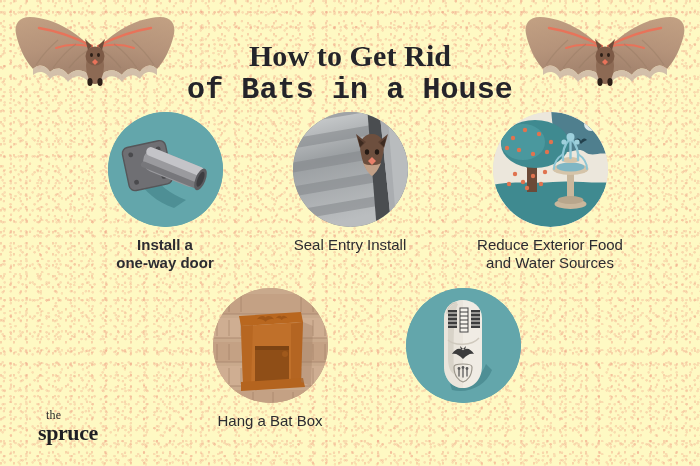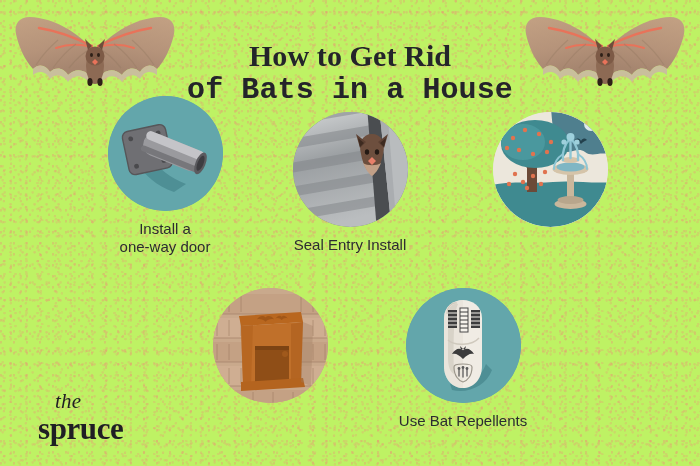--- a/index.html
+++ b/index.html
@@ -5,21 +5,21 @@
   html,body{margin:0;padding:0;}
   body{
     width:700px;height:466px;overflow:hidden;
     font-family:"Liberation Sans", sans-serif;
     background:#fbe7e2;
     position:relative;
   }
   #poster{
     position:absolute;inset:0;
     width:700px;height:466px;
-    background:#bef264;
+    background:#fef9c3;
     overflow:hidden;
   }
   
   .texture{
     position:absolute;inset:0;
     pointer-events:none;
     background-image:
       radial-gradient(circle at 7% 12%, rgba(236,140,118,.40) 0 1px, transparent 1.6px),
       radial-gradient(circle at 23% 41%, rgba(236,140,118,.34) 0 1px, transparent 1.6px),
       radial-gradient(circle at 41% 8%,  rgba(236,140,118,.30) 0 1px, transparent 1.6px),
@@ -63,34 +63,34 @@
   .caption{
     margin-top:9px;
     font-size:15px;
     line-height:1.22;
     color:#2c2c31;
     font-family:"Liberation Sans", sans-serif;
     white-space:pre-line;
   }
 
   
-  #item-1{left:55px;top:96px;width:220px;}
+  #item-1{left:55px;top:112px;width:220px;font-weight:bold;}
   #item-2{left:266px;top:112px;width:168px;}
   #item-3{left:437px;top:112px;width:226px;}
   #item-4{left:175px;top:288px;width:190px;}
   #item-5{left:365px;top:288px;width:196px;}
 
   .logo{
     position:absolute;left:38px;bottom:22px;z-index:7;
     font-family:"Liberation Serif", serif;
     color:#1f1f24;
     line-height:1;
   }
-  .logo .the{font-size:21px;display:block;margin-left:17px;letter-spacing:.2px;font-style:italic;}
-  .logo .spruce{font-size:31px;display:block;font-weight:700;letter-spacing:-.4px;margin-top:1px;}
+  .logo .the{font-size:12px;display:block;margin-left:8px;letter-spacing:.2px;}
+  .logo .spruce{font-size:22px;display:block;font-weight:700;letter-spacing:-.4px;margin-top:1px;}
 </style>
 </head>
 <body>
 
 <div id="poster">
 
   <div class="texture"></div>
 
   <div class="bat-deco left">
     <svg width="178" height="92" viewBox="0 0 178 92">
@@ -295,20 +295,22 @@
 
             <path d="M77.5 26 C72 32 69 40 70 48 M77.5 26 C83 32 86 40 85 48 M77.5 26 L77.5 46" stroke="#8ec6d4" stroke-width="2.4" fill="none" stroke-linecap="round"></path>
             <path d="M70 42 C64 46 61 52 61 57 M85 42 C91 46 94 52 94 57" stroke="#8ec6d4" stroke-width="2" fill="none" stroke-linecap="round"></path>
             <circle cx="77.5" cy="25" r="4" fill="#9ed0dc"></circle>
             <circle cx="71" cy="30" r="2.6" fill="#9ed0dc"></circle>
             <circle cx="84" cy="30" r="2.6" fill="#9ed0dc"></circle>
           </g>
         </g>
       </svg>
     </div>
+    <div class="caption">Reduce Exterior Food
+and Water Sources</div>
   </div>
 
   <div class="item" id="item-4">
     <div class="circle" style="width:115px;height:115px;background:#c9a484;">
       <svg width="115" height="115" viewBox="0 0 115 115">
         <defs>
             <clipPath id="c4">
               <circle cx="57.5" cy="57.5" r="57.5"></circle>
             </clipPath>
           </defs>
@@ -373,20 +375,21 @@
             <rect x="42" y="58" width="34" height="4" fill="#7c4313"></rect>
             <circle cx="72" cy="66" r="3" fill="#a0591c"></circle>
 
             <path d="M28 94 L90 90 L92 99 L28 103 Z" fill="#b4641f"></path>
           </g>
 
           <path d="M90 34 L100 38 L98 98 L88 94 Z" fill="#9d7c62" opacity=".35"></path>
         </g>
       </svg>
     </div>
+    <div class="caption">Hang a Bat Box</div>
   </div>
 
   <div class="item" id="item-5">
     <div class="circle" style="width:115px;height:115px;">
       <svg width="115" height="115" viewBox="0 0 115 115">
         <circle cx="57.5" cy="57.5" r="57.5" fill="#63a6ab"></circle>
         <path d="M44 96 C58 100 74 92 80 76 L86 82 C80 98 62 106 46 102 Z" fill="#4e8f95"></path>
 
         <path d="M38 30 C38 18 48 12 57 12 C66 12 76 18 76 30 L76 78 C76 92 67 100 57 100 C47 100 38 92 38 78 Z" fill="#f0ece4"></path>
         <path d="M38 30 C38 18 48 12 57 12 L57 100 C47 100 38 92 38 78 Z" fill="#e6e1d7" opacity=".6"></path>
@@ -435,21 +438,20 @@
             <line x1="13" y1="5" x2="13" y2="12"></line>
           </g>
           <g fill="#5a5a5a">
             <circle cx="5" cy="4.5" r="1.4"></circle>
               <circle cx="9" cy="3.5" r="1.4"></circle>
               <circle cx="13" cy="4.5" r="1.4"></circle>
           </g>
         </g>
       </svg>
     </div>
-    <div class="caption">Use Bat Repellents</div>
   </div>
 
   <div class="logo">
     <span class="the">the</span>
     <span class="spruce">spruce</span>
   </div>
 
 </div>
 
 </body></html>

